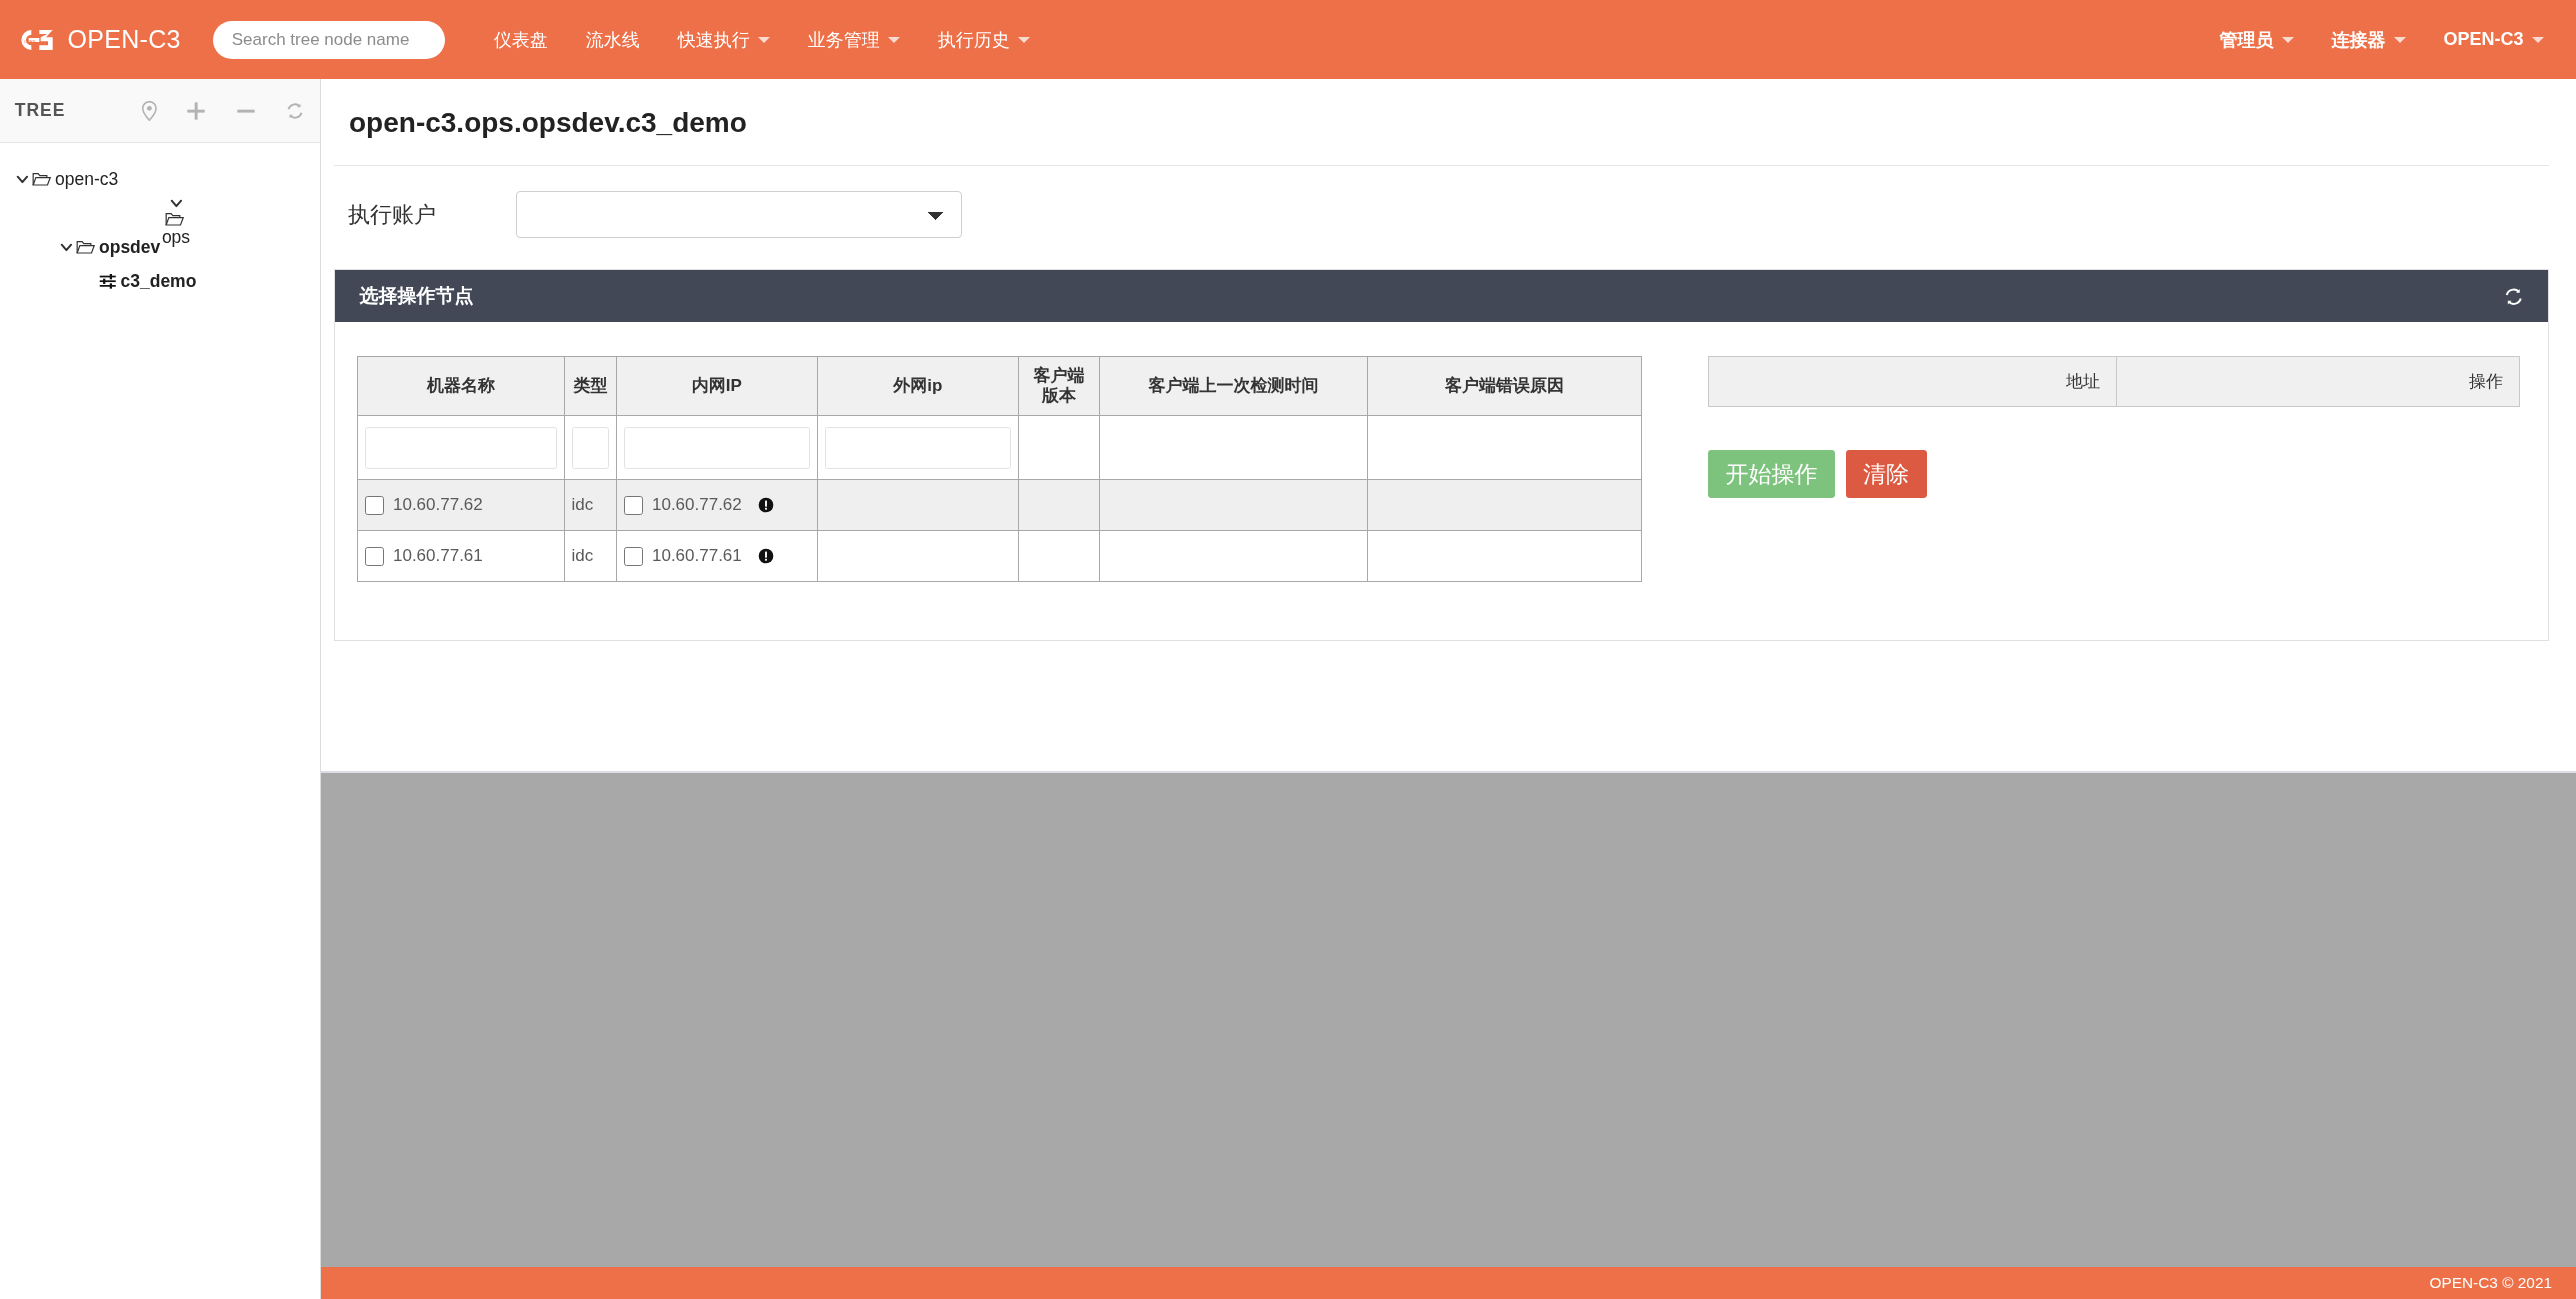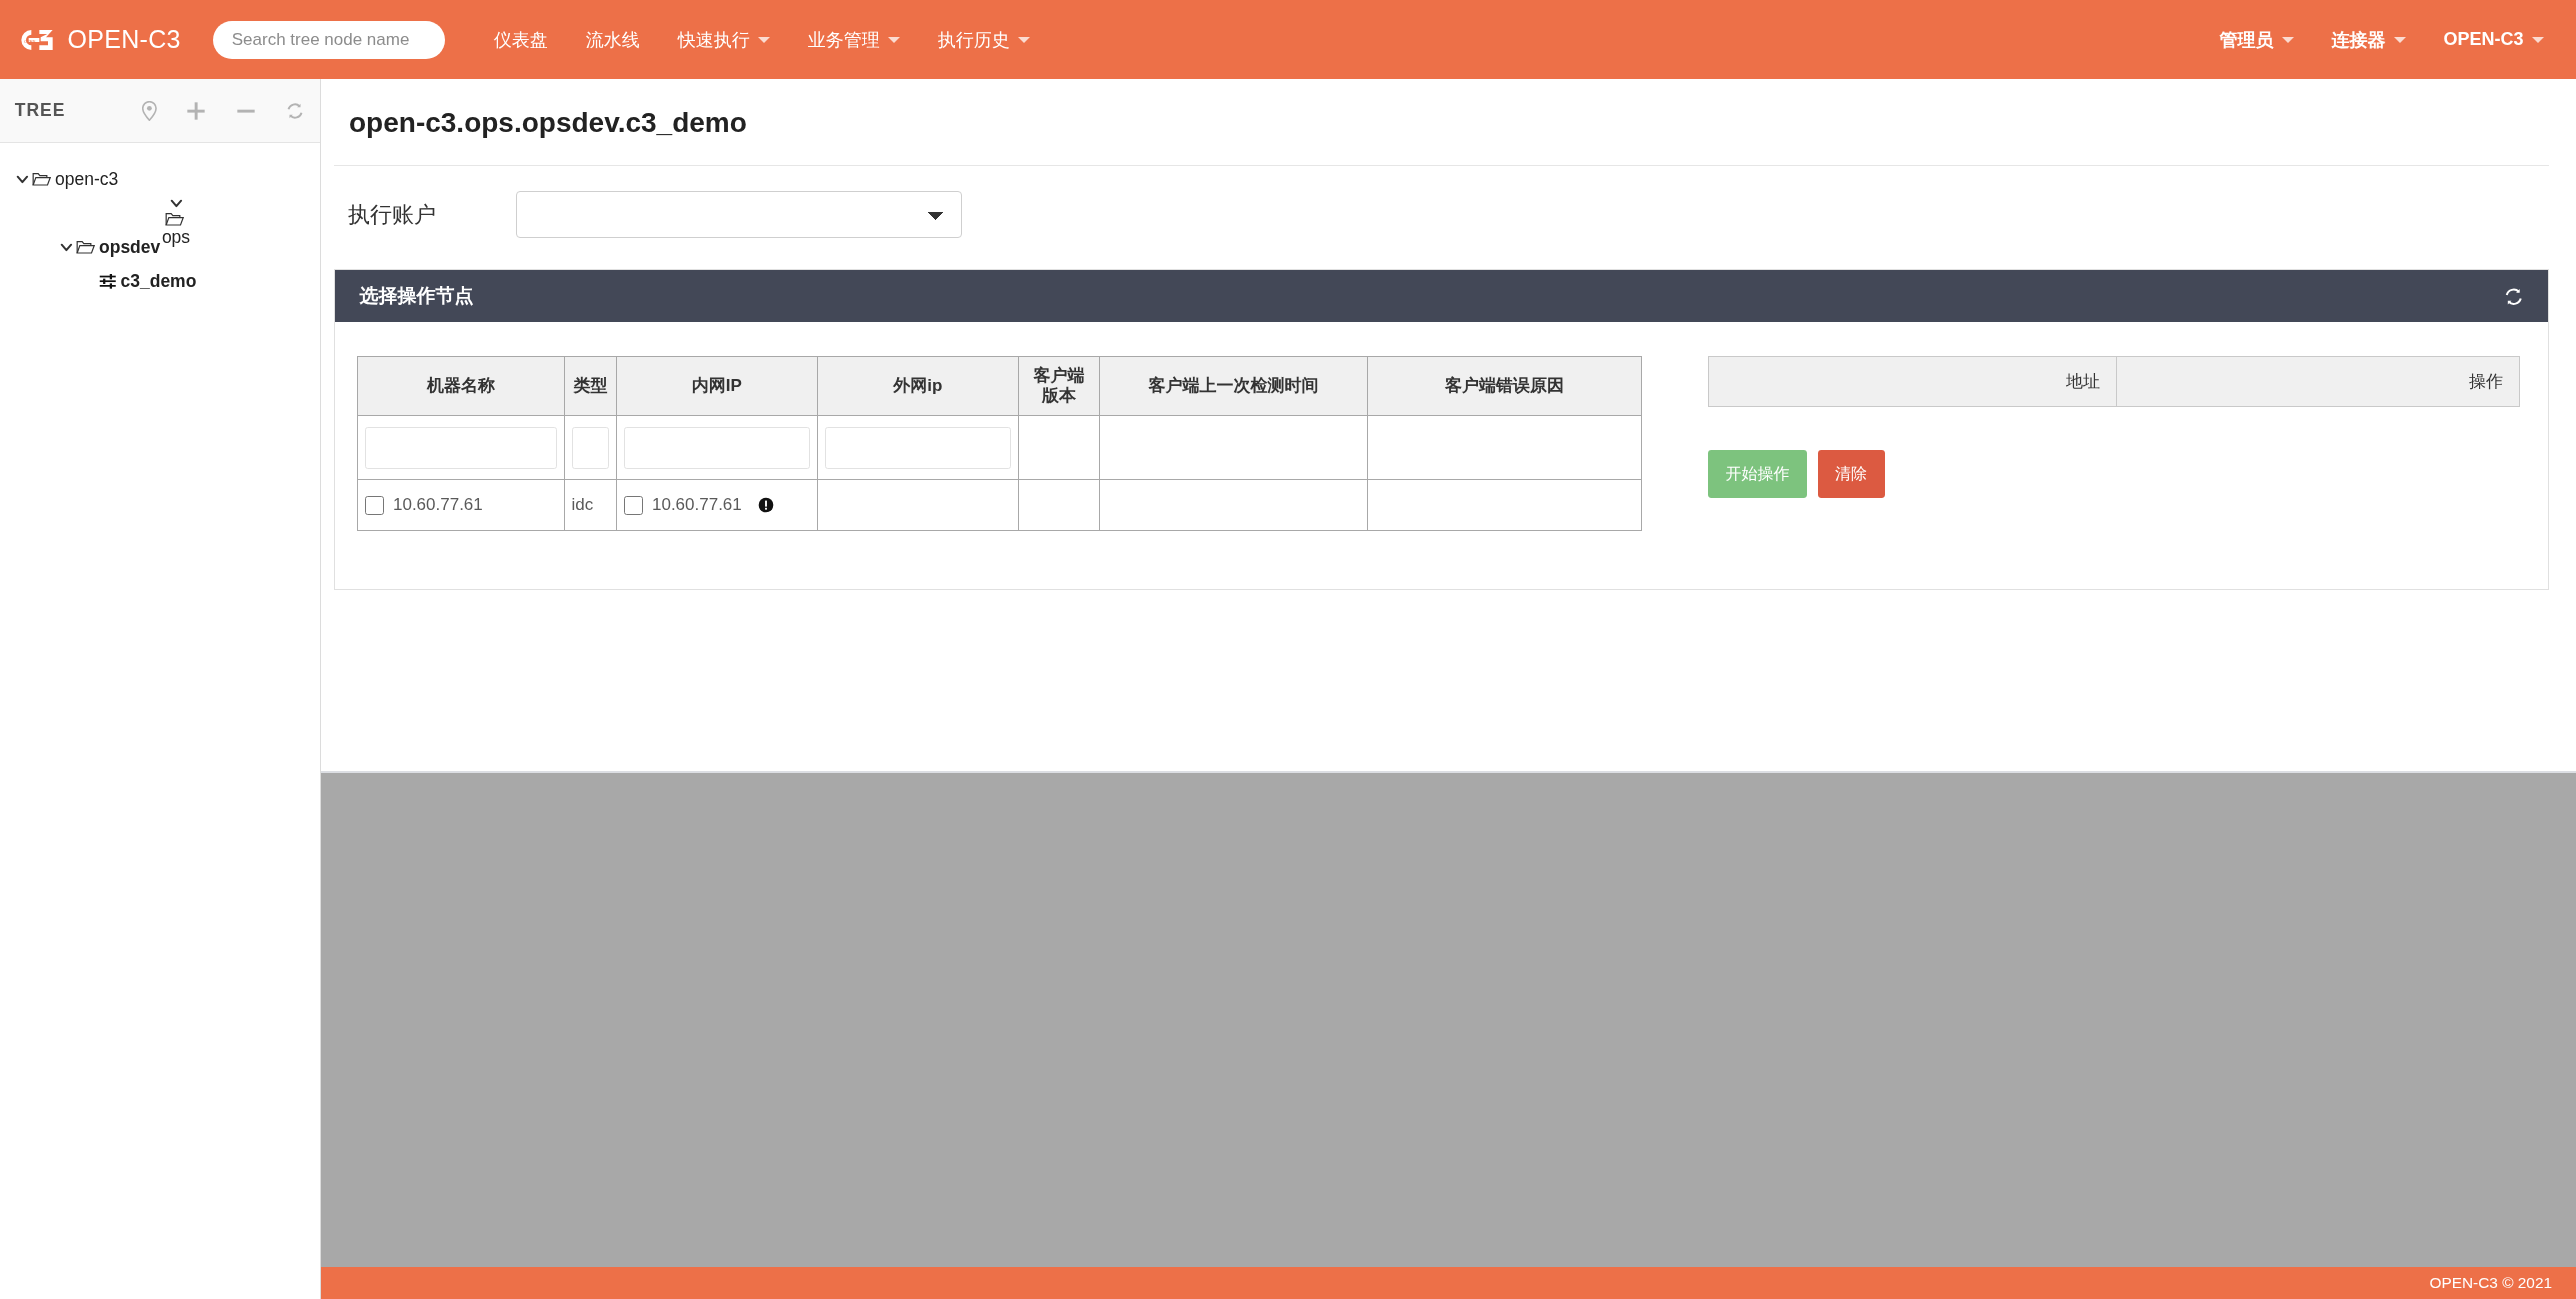--- a/index.html
+++ b/index.html
@@ -196,21 +196,21 @@
   table.sel-table th {
     background: #f0f0f0;
     border: 0.7px solid #c9c9c9;
     font-size: 17px; font-weight: 400; color: #333;
     text-align: right; vertical-align: middle;
     height: 50px; padding: 0 16px;
   }
   .btn-row { margin-top: 43px; display: flex; gap: 10.7px; }
   .btn {
     border: none; border-radius: 3.4px;
-    font-size: 16px; color: #ffffff; cursor: pointer;
+    font-size: 23px; color: #ffffff; cursor: pointer;
     padding: 0 17.5px; height: 48px;
     font-family: "Liberation Sans", sans-serif;
     white-space: nowrap;
   }
   .btn-start { background: #7DC37E; }
   .btn-clear { background: #DC5A41; }
 
   
   .grey-area {
     position: absolute; left: 321px; top: 771px;
@@ -442,20 +442,46 @@
                 <input class="filter-input" type="text" value="" style="">
               </td>
               <td>
                 <input class="filter-input" type="text" value="" style="">
               </td>
               <td></td>
               <td></td>
               <td></td>
             </tr>
 
+            <tr class="row-alt">
+              <td>
+                <span class="cell-check">
+                  <input class="cbx" type="checkbox" style="">
+                  <span>10.60.77.62</span>
+                </span>
+              </td>
+              <td>idc</td>
+              <td>
+                <span class="cell-check">
+                  <input class="cbx" type="checkbox" style="">
+                  <span>10.60.77.62</span>
+                  <span class="info-dot">
+                    <svg width="16" height="16" viewBox="0 0 24 24">
+                        <circle cx="12" cy="12" r="11" fill="#111"></circle>
+                        <rect x="10.6" y="5.4" width="2.8" height="9" fill="#ffffff"></rect>
+                        <rect x="10.6" y="16.2" width="2.8" height="2.8" fill="#ffffff"></rect>
+                      </svg>
+                  </span>
+                </span>
+              </td>
+              <td></td>
+              <td></td>
+              <td></td>
+              <td></td>
+            </tr>
 
             <tr>
               <td>
                 <span class="cell-check">
                   <input class="cbx" type="checkbox" style="">
                   <span>10.60.77.61</span>
                 </span>
               </td>
               <td>idc</td>
               <td>

